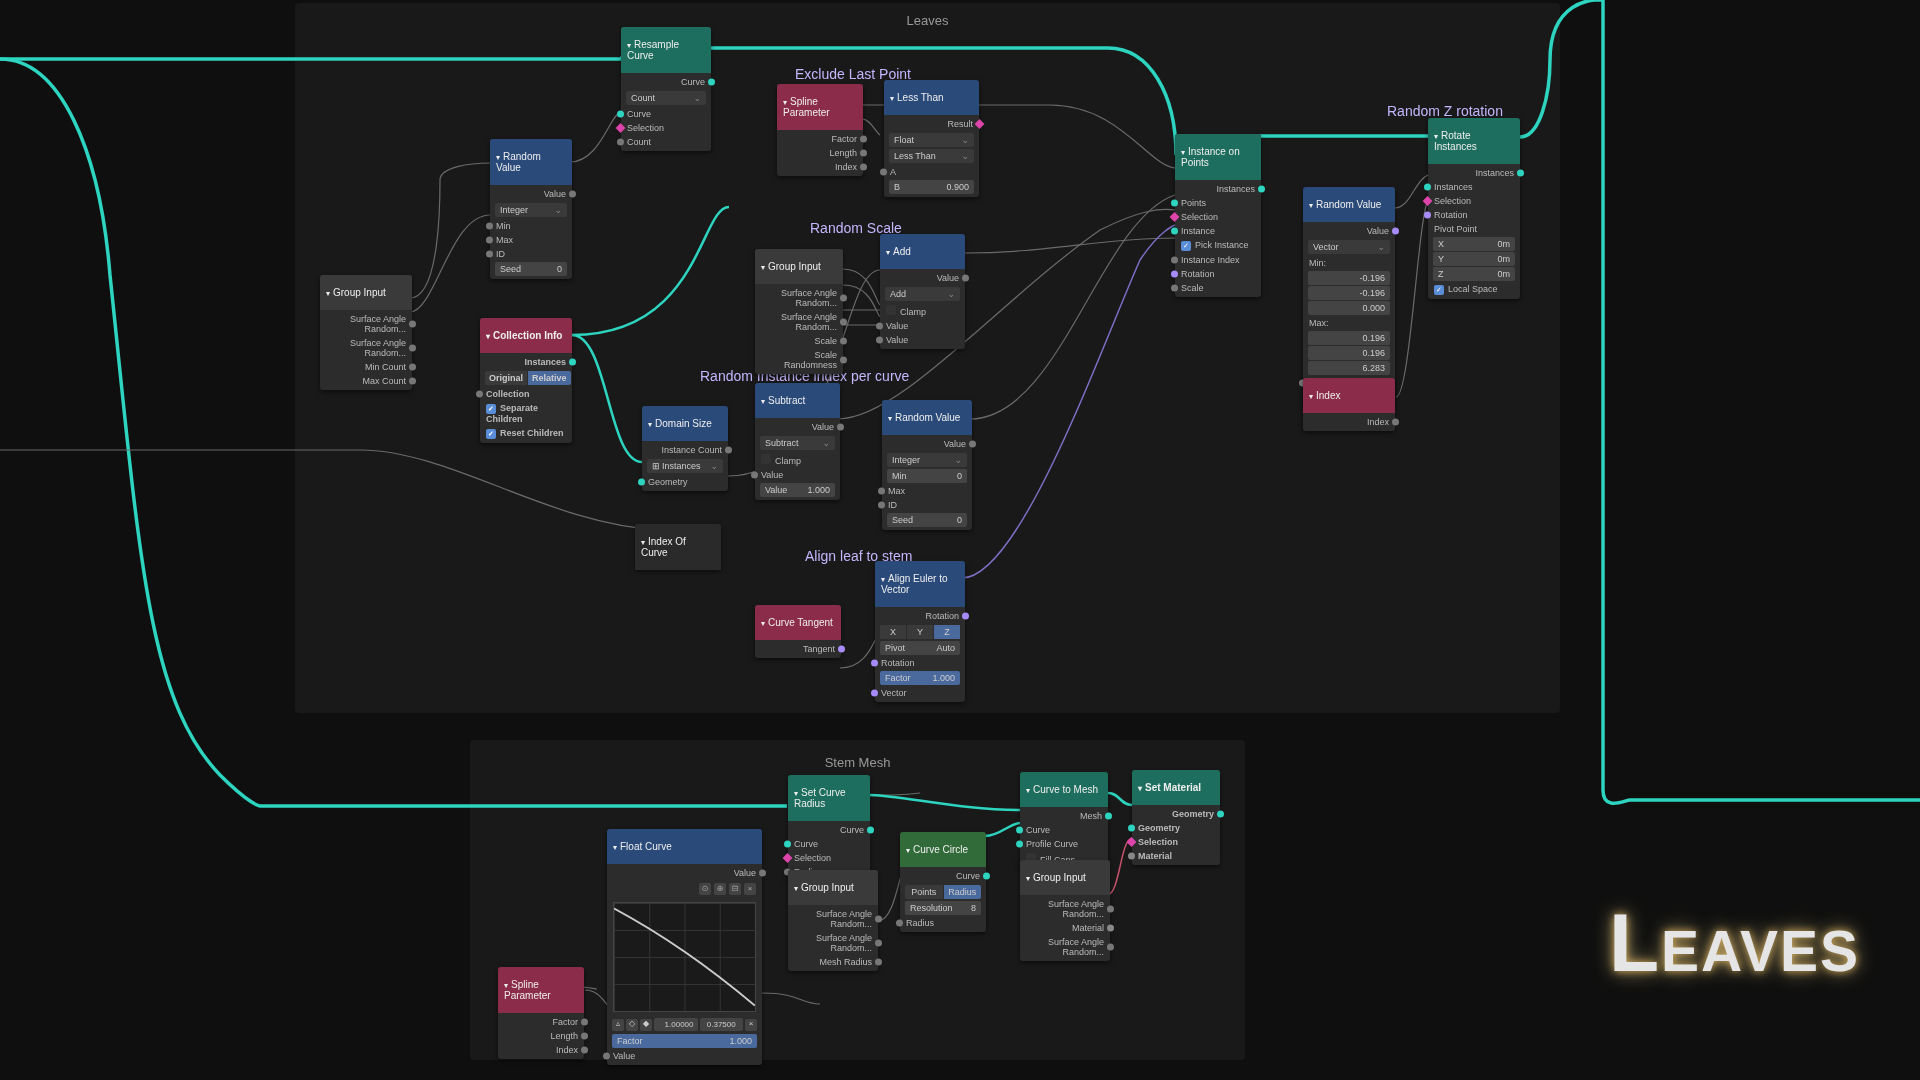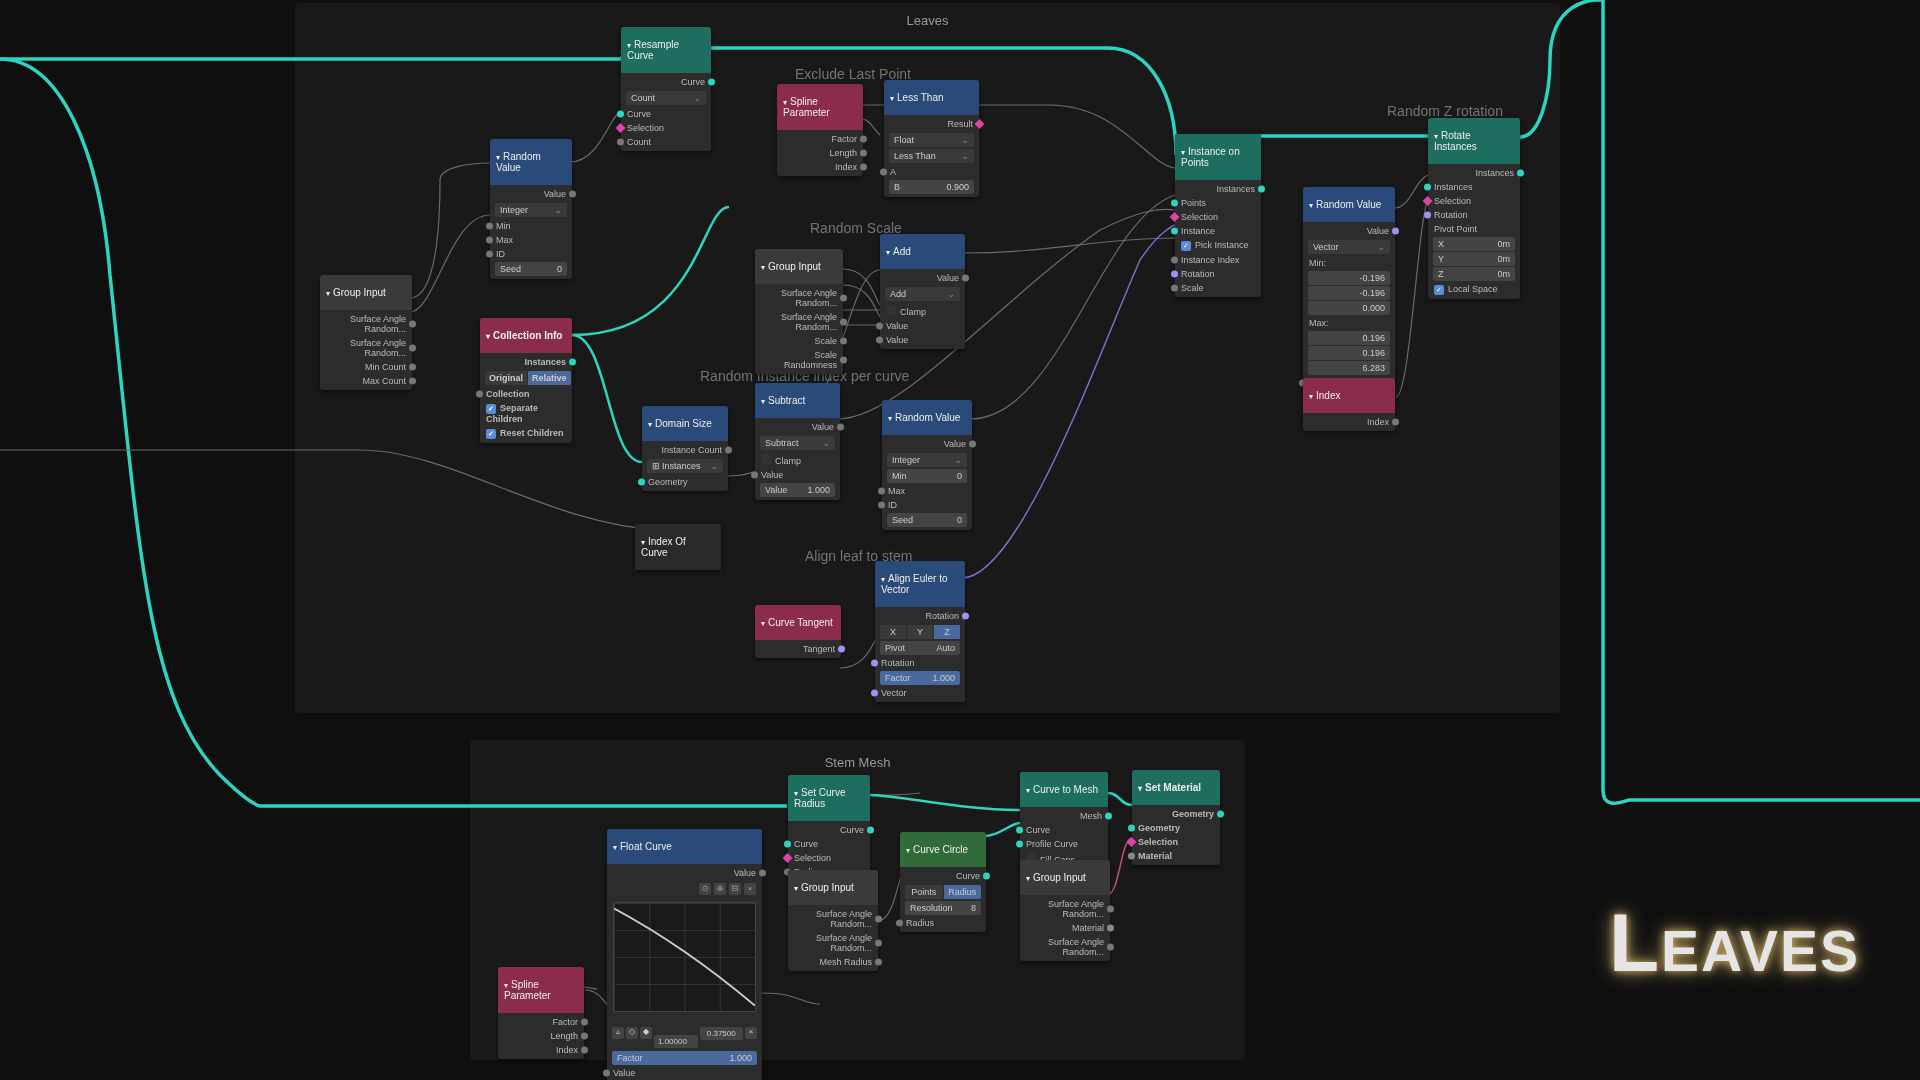--- a/index.html
+++ b/index.html
@@ -1,19 +1,19 @@
 <!DOCTYPE html>
 <html><head>
 <meta charset="utf-8">
 <style>
 *{margin:0;padding:0;box-sizing:border-box;font-family:sans-serif;}
 body{background:#0f0f0f;width:1920px;height:1080px;overflow:hidden;position:relative;color:#ccc;font-size:9px;}
 .frame{position:absolute;background:#191919;border-radius:4px;}
 .frame-title{position:absolute;color:#999;font-size:13px;text-align:center;width:100%;top:6px;}
-.section-title{position:absolute;color:#737373;font-size:14px;}
+.section-title{position:absolute;color:#c4b5fd;font-size:14px;}
 .node{position:absolute;background:#2c2c2c;border-radius:3px;box-shadow:0 2px 4px rgba(0,0,0,0.5);}
 .node-header{padding:12px 6px;font-size:10px;color:#eee;border-radius:3px 3px 0 0;position:relative;}
 .node-header::before{content:"▾";margin-right:3px;font-size:8px;}
 .h-teal{background:#1d6e5e;}
 .h-green{background:#326b3a;}
 .h-dblue{background:#2a4a7a;}
 .h-red{background:#8b2c4a;}
 .h-gray{background:#3a3a3a;}
 .node-body{padding:2px 0;}
 .row{padding:2px 6px;font-size:9px;color:#bbb;position:relative;display:flex;justify-content:space-between;align-items:center;}
@@ -585,21 +585,21 @@
       </div>
     <div class="curve-graph">
       <svg class="curve-line" viewBox="0 0 100 100" preserveAspectRatio="none">
           <path d="M 0,5 Q 50,40 100,95" fill="none" stroke="#ccc" stroke-width="1.5"></path>
         </svg>
     </div>
     <div style="display:flex;gap:2px;padding:2px 5px;align-items:center;">
       <span style="width:12px;height:12px;background:#444;border-radius:2px;text-align:center;font-size:8px;">▵</span>
       <span style="width:12px;height:12px;background:#444;border-radius:2px;text-align:center;font-size:8px;">◇</span>
       <span style="width:12px;height:12px;background:#444;border-radius:2px;text-align:center;font-size:8px;">◆</span>
-      <span style="flex:1;background:#444;padding:2px 4px;border-radius:2px;font-size:8px;text-align:left;margin-top:17px;">1.00000</span>
+      <span style="flex:1;background:#444;padding:2px 4px;border-radius:2px;font-size:8px;text-align:right;">1.00000</span>
       <span style="flex:1;background:#444;padding:2px 4px;border-radius:2px;font-size:8px;text-align:center;">0.37500</span>
       <span style="width:12px;height:12px;background:#444;border-radius:2px;text-align:center;font-size:8px;">×</span>
     </div>
     <div class="field" style="background:#4a6a9e;">
         <span>Factor</span>
         <span>1.000</span>
       </div>
     <div class="row in">
         <div class="sock l gray"></div>
         <span>Value</span>

